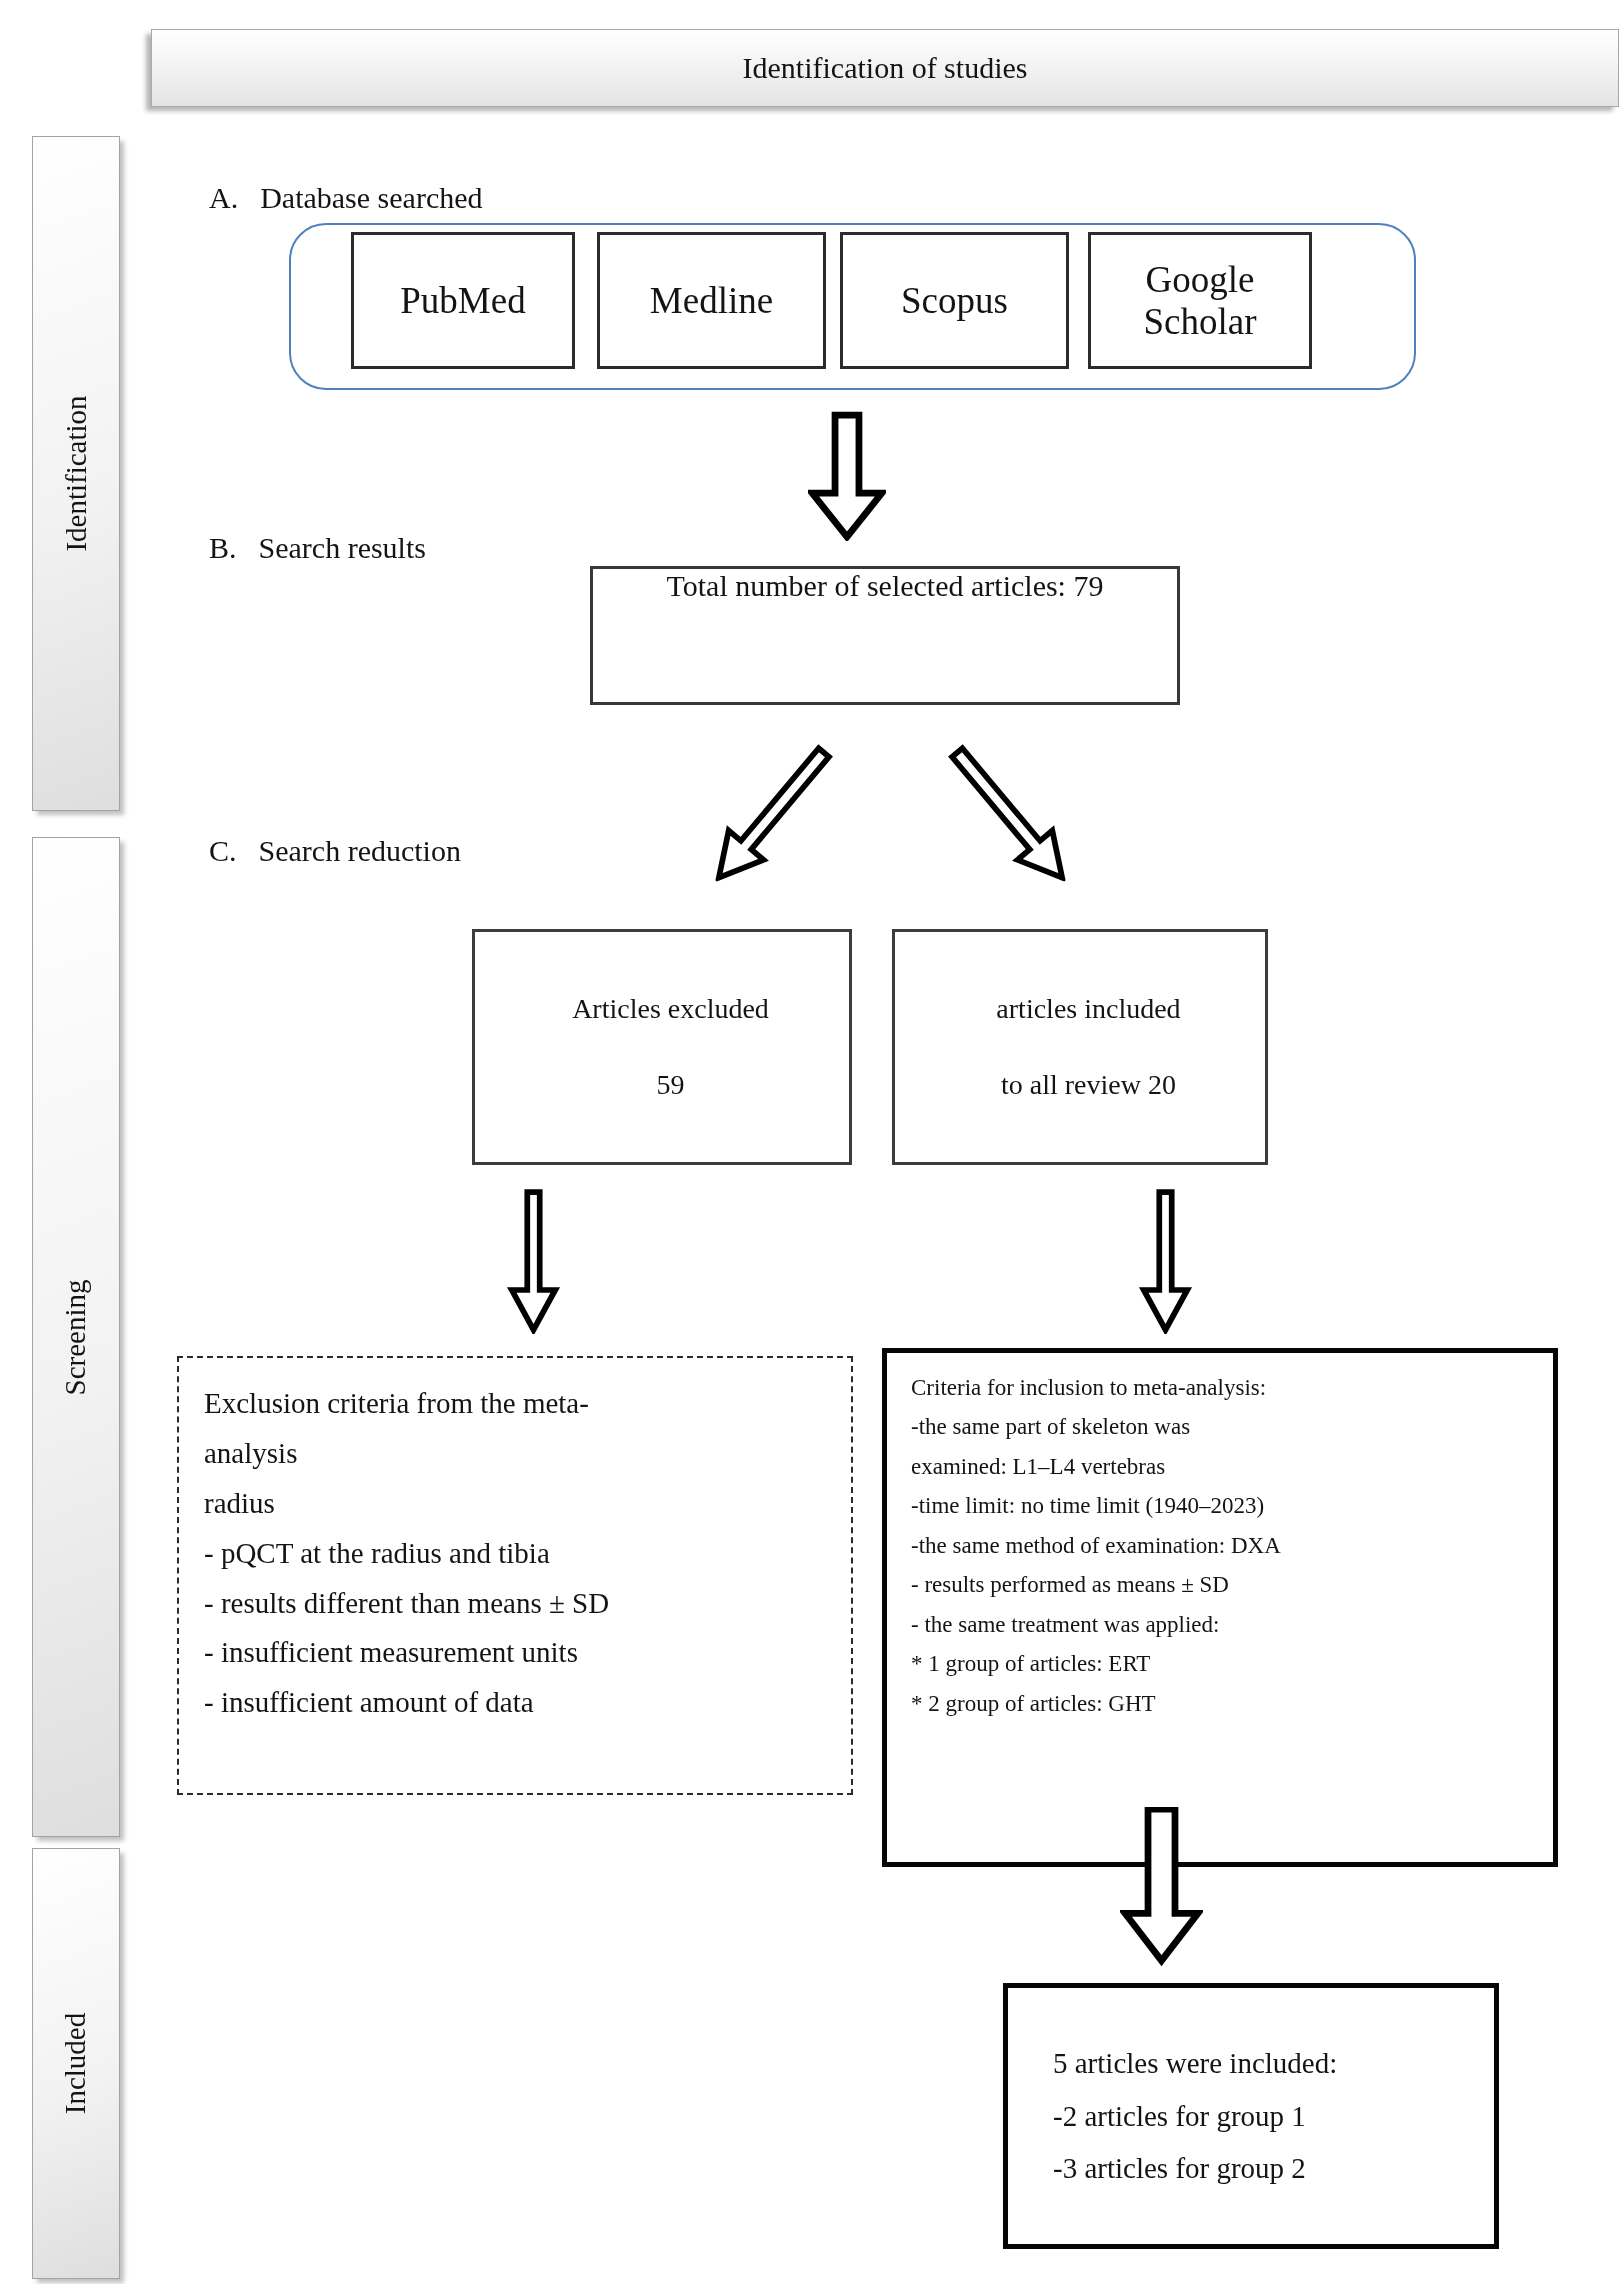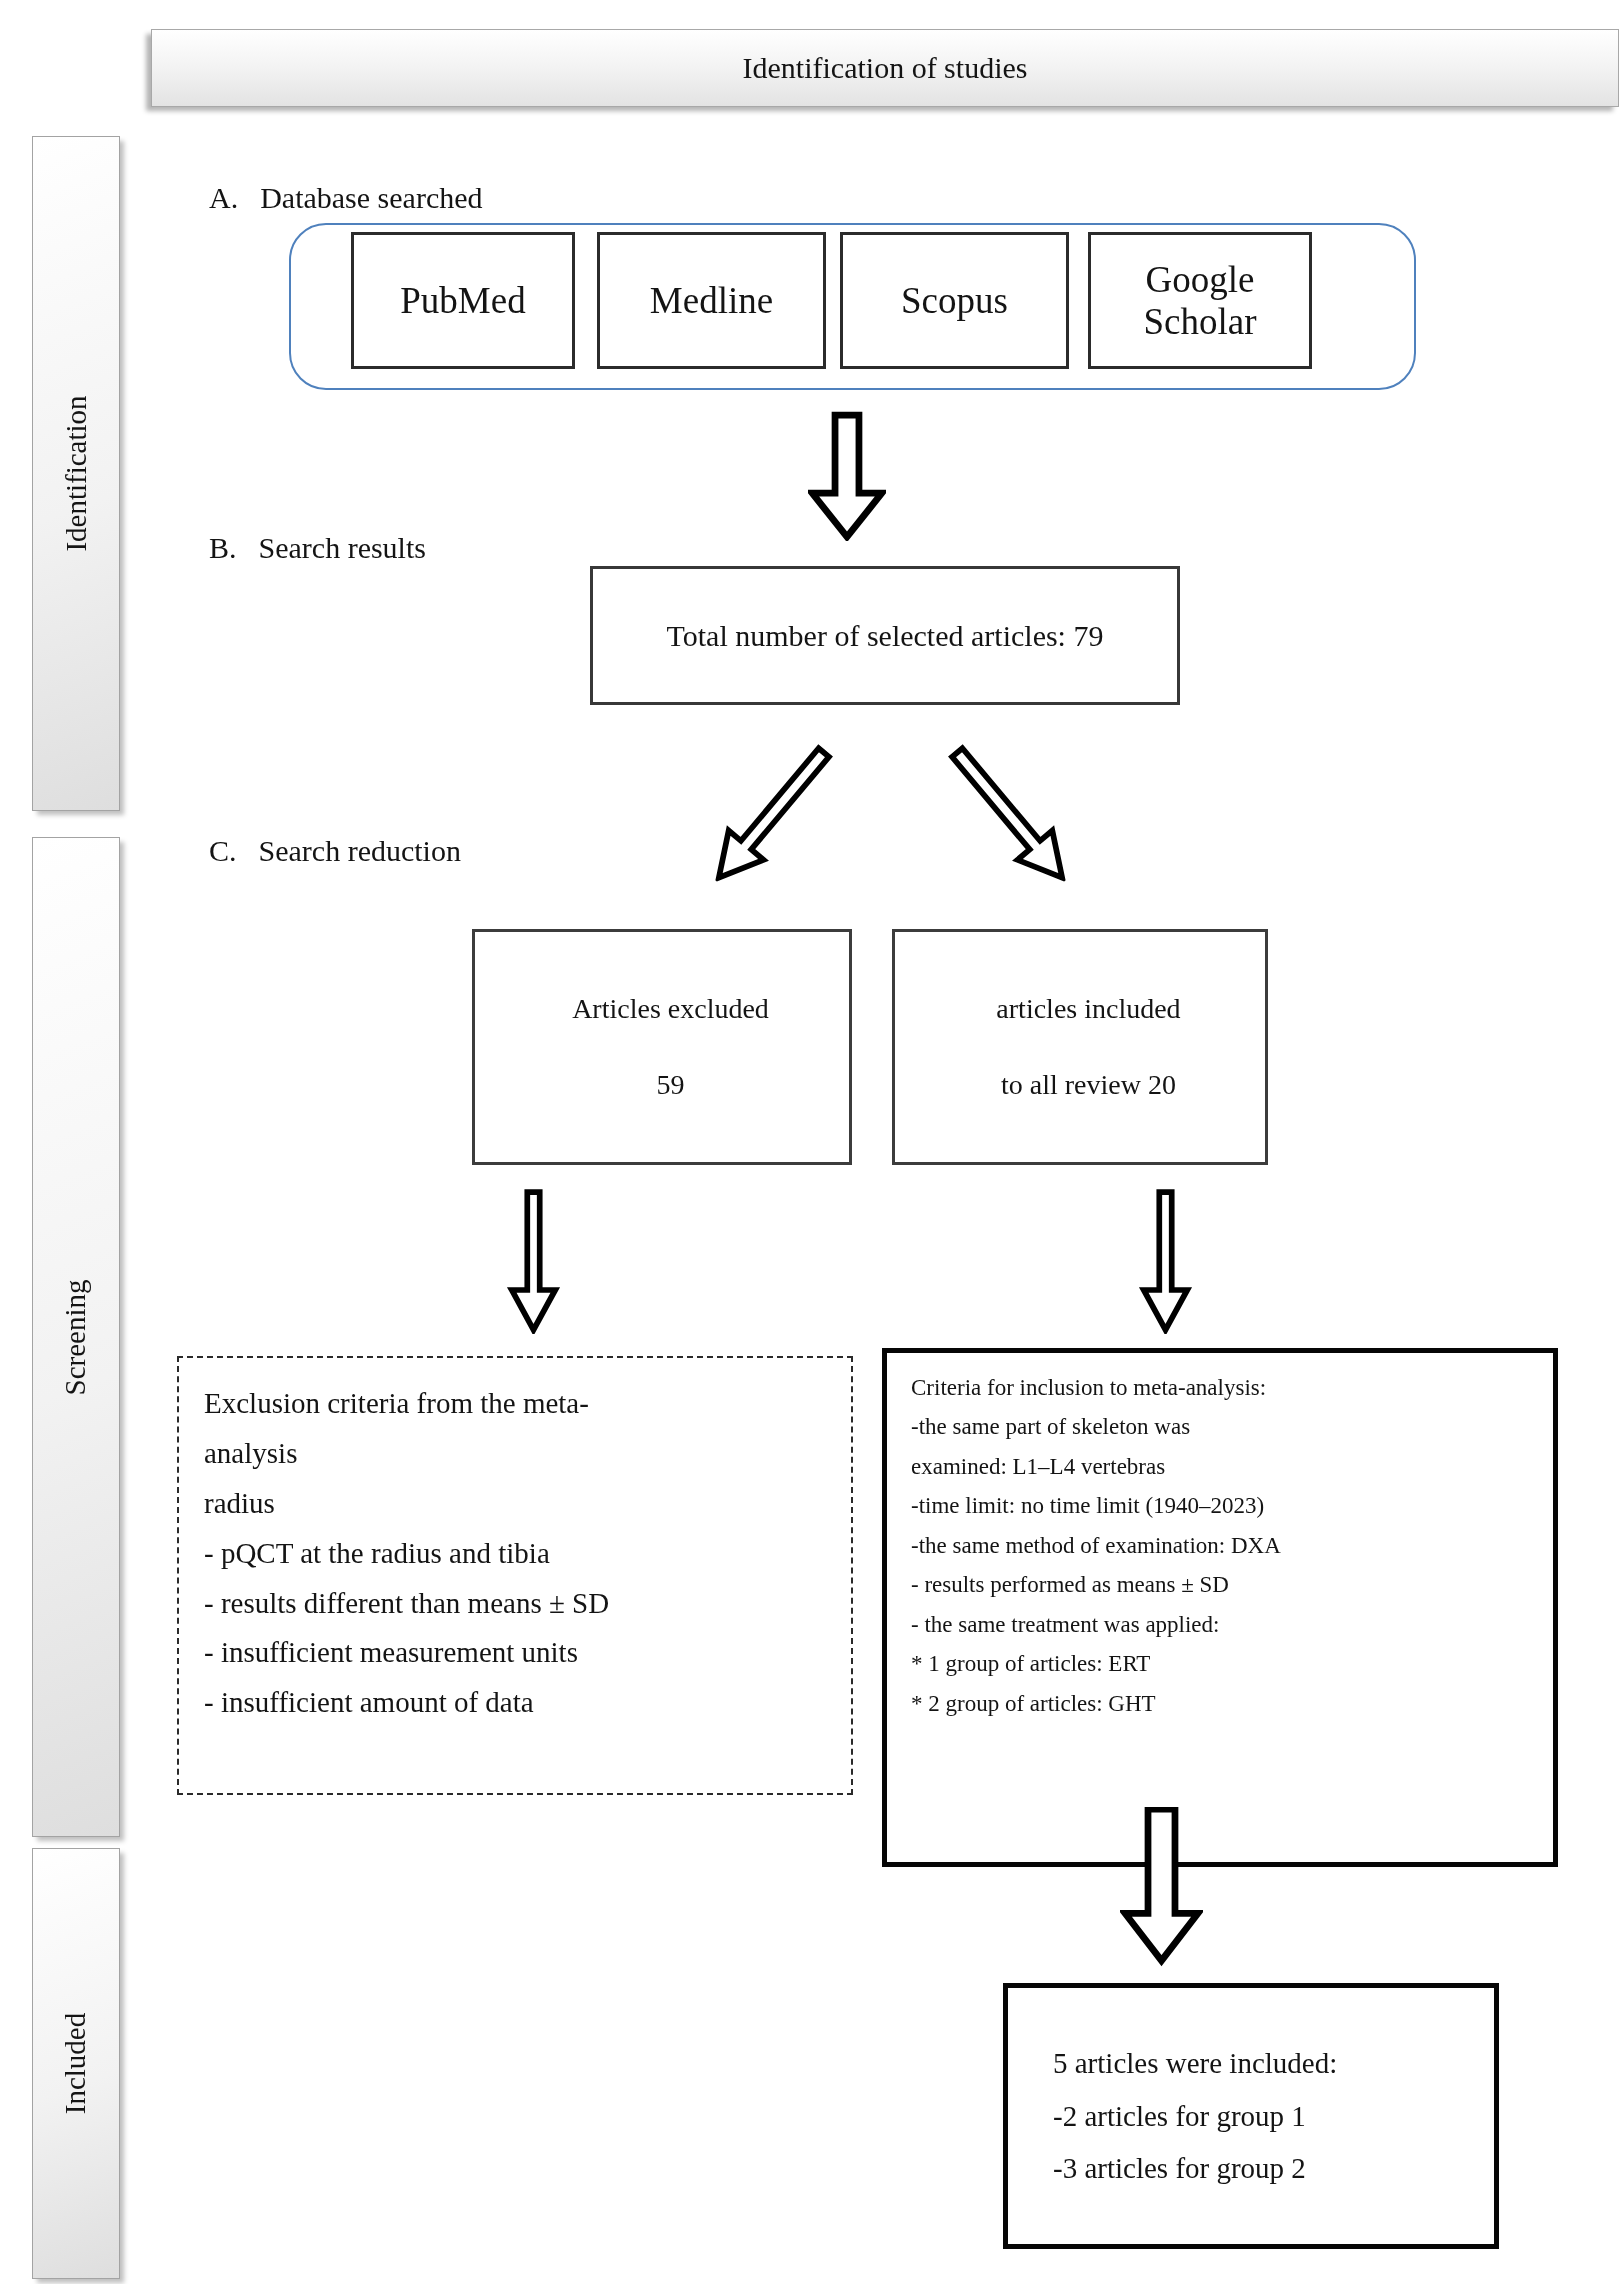--- a/index.html
+++ b/index.html
@@ -59,21 +59,21 @@
     box-sizing:border-box;
   }
   .dbbox.pubmed{left:351px;width:224px;}
   .dbbox.medline{left:597px;width:229px;}
   .dbbox.scopus{left:840px;width:229px;}
   .dbbox.gscholar{left:1088px;width:224px;padding:0 14.5px;}
 
   .total-box{
     position:absolute;left:590px;top:566px;width:590px;height:139px;
     border:3.1px solid #383838;background:#ffffff;
-    display:flex;align-items:center;justify-content:center;
+    display:flex;align-items:flex-start;justify-content:center;
     font-size:30px;box-sizing:border-box;
   }
 
   .mid-box{
     position:absolute;top:929px;height:236px;
     border:3.1px solid #3c3c3c;background:#ffffff;
     display:flex;flex-direction:column;align-items:center;justify-content:center;
     row-gap:44px;font-size:28px;box-sizing:border-box;text-align:center;padding-left:17px;
   }
   .mid-box.excluded{left:472px;width:380px;}

